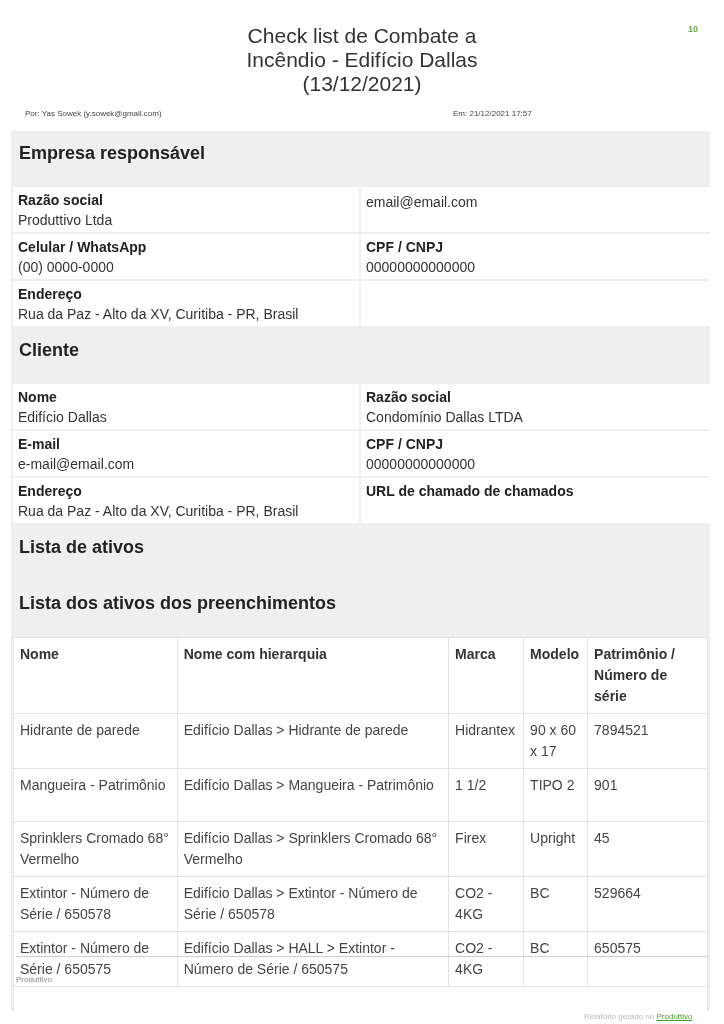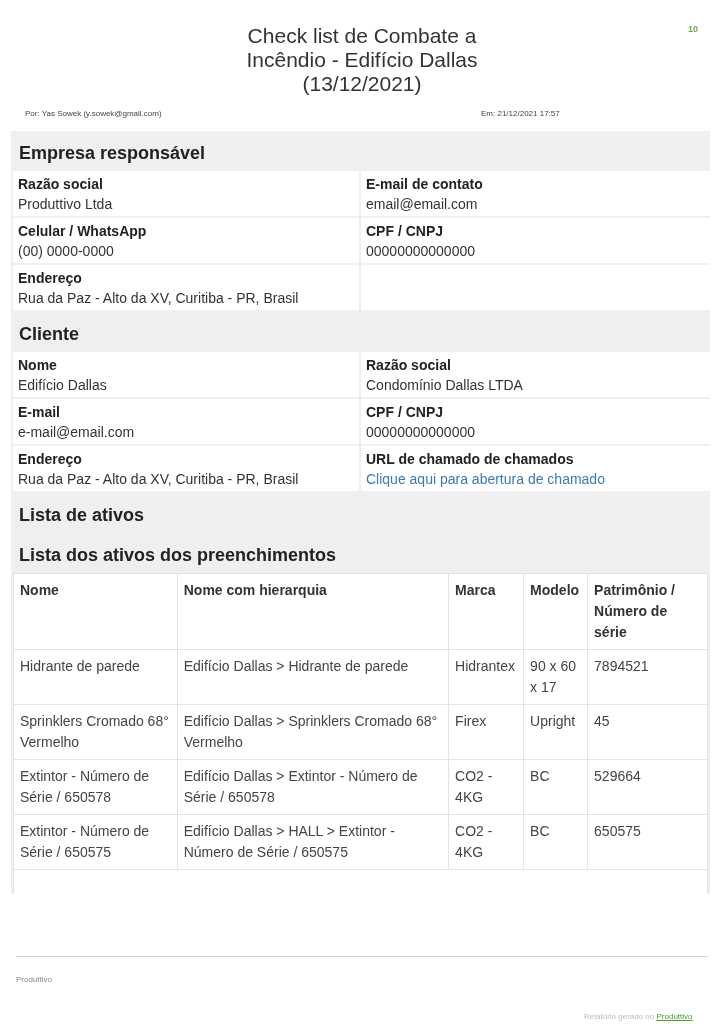--- a/index.html
+++ b/index.html
@@ -4,24 +4,24 @@
 <style>
   * { box-sizing: border-box; margin: 0; padding: 0; }
   html, body { width: 724px; height: 1024px; background: #ffffff; overflow: hidden; }
   body { font-family: "Liberation Sans", sans-serif; color: #222; position: relative; }
 
   .page-num { position: absolute; top: 24px; left: 688px; font-size: 9px; color: #6aa84f; font-weight: bold; }
   .title { position: absolute; top: 24px; left: 0; width: 724px; text-align: center;
            font-size: 21px; line-height: 24px; color: #333; }
   .title span { display: block; }
   .meta-by { position: absolute; top: 109px; left: 25px; font-size: 8px; color: #444; }
-  .meta-at { position: absolute; top: 109px; left: 481px; font-size: 8px; color: #444; text-align: center; }
+  .meta-at { position: absolute; top: 109px; left: 453px; font-size: 8px; color: #444; text-align: center; }
 
   .container { position: absolute; top: 131px; left: 11px; width: 699px; background: #efefef; padding: 0 2px 0 2px; }
-  .section-title { font-size: 18px; font-weight: bold; color: #222; padding: 10px 6px 0 6px; height: 40px; line-height: 24px; }
+  .section-title { font-size: 18px; font-weight: bold; color: #222; padding: 10px 6px 0 6px; height: 56px; line-height: 24px; }
   .grid { display: grid; grid-template-columns: 346px 349px; column-gap: 2px; row-gap: 2px; padding-bottom: 2px; }
   .cell { background: #fff; height: 45px; padding: 4px 5px 0 5px; }
   .cell .lbl { font-size: 14px; font-weight: bold; color: #222; line-height: 18px; }
   .cell .val { font-size: 14px; color: #333; line-height: 22px; }
   .cell .val.link { color: #3d7ab0; }
 
   table.assets { width: 695px; border-collapse: collapse; background: #fff; font-size: 14px; }
   table.assets th, table.assets td { border: 1px solid #e3e3e3; vertical-align: top; text-align: left;
        padding: 6px 5px 6px 6px; line-height: 21px; color: #444; }
   table.assets th { font-weight: bold; color: #333; height: 76px; padding-top: 6px; }
@@ -48,21 +48,20 @@
 
 <div class="container">
 
   <div class="section-title">Empresa responsável</div>
   <div class="grid">
     <div class="cell">
       <div class="lbl">Razão social</div>
       <div class="val">Produttivo Ltda</div>
     </div>
     <div class="cell">
-      <div class="lbl">E-mail de contato</div>
       <div class="val">email@email.com</div>
     </div>
     <div class="cell">
       <div class="lbl">Celular / WhatsApp</div>
       <div class="val">(00) 0000-0000</div>
     </div>
     <div class="cell">
       <div class="lbl">CPF / CNPJ</div>
       <div class="val">00000000000000</div>
     </div>
@@ -90,21 +89,20 @@
     <div class="cell">
       <div class="lbl">CPF / CNPJ</div>
       <div class="val">00000000000000</div>
     </div>
     <div class="cell">
       <div class="lbl">Endereço</div>
       <div class="val">Rua da Paz - Alto da XV, Curitiba - PR, Brasil</div>
     </div>
     <div class="cell">
       <div class="lbl">URL de chamado de chamados</div>
-      <div class="val link">Clique aqui para abertura de chamado</div>
     </div>
   </div>
 
   <div class="section-title">Lista de ativos</div>
   <div class="section-title">Lista dos ativos dos preenchimentos</div>
 
   <table class="assets">
     <colgroup>
       <col style="width:164px">
         <col style="width:272px">
@@ -121,20 +119,27 @@
         <th>Patrimônio / Número de série</th>
       </tr>
     </thead>
     <tbody>
       <tr>
         <td>Hidrante de parede</td>
         <td>Edifício Dallas &gt; Hidrante de parede</td>
         <td>Hidrantex</td>
         <td>90 x 60 x 17</td>
         <td>7894521</td>
+      </tr>
+      <tr>
+        <td>Mangueira - Patrimônio</td>
+        <td>Edifício Dallas &gt; Mangueira - Patrimônio</td>
+        <td>1 1/2</td>
+        <td>TIPO 2</td>
+        <td>901</td>
       </tr>
       <tr>
         <td>Sprinklers Cromado 68° Vermelho</td>
         <td>Edifício Dallas &gt; Sprinklers Cromado 68° Vermelho</td>
         <td>Firex</td>
         <td>Upright</td>
         <td>45</td>
       </tr>
       <tr>
         <td>Extintor - Número de Série / 650578</td>

